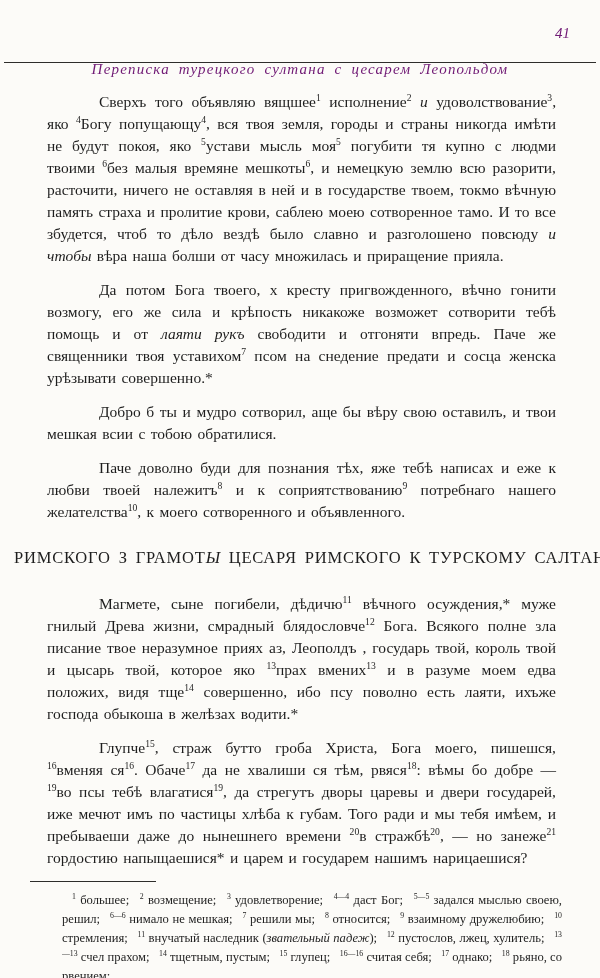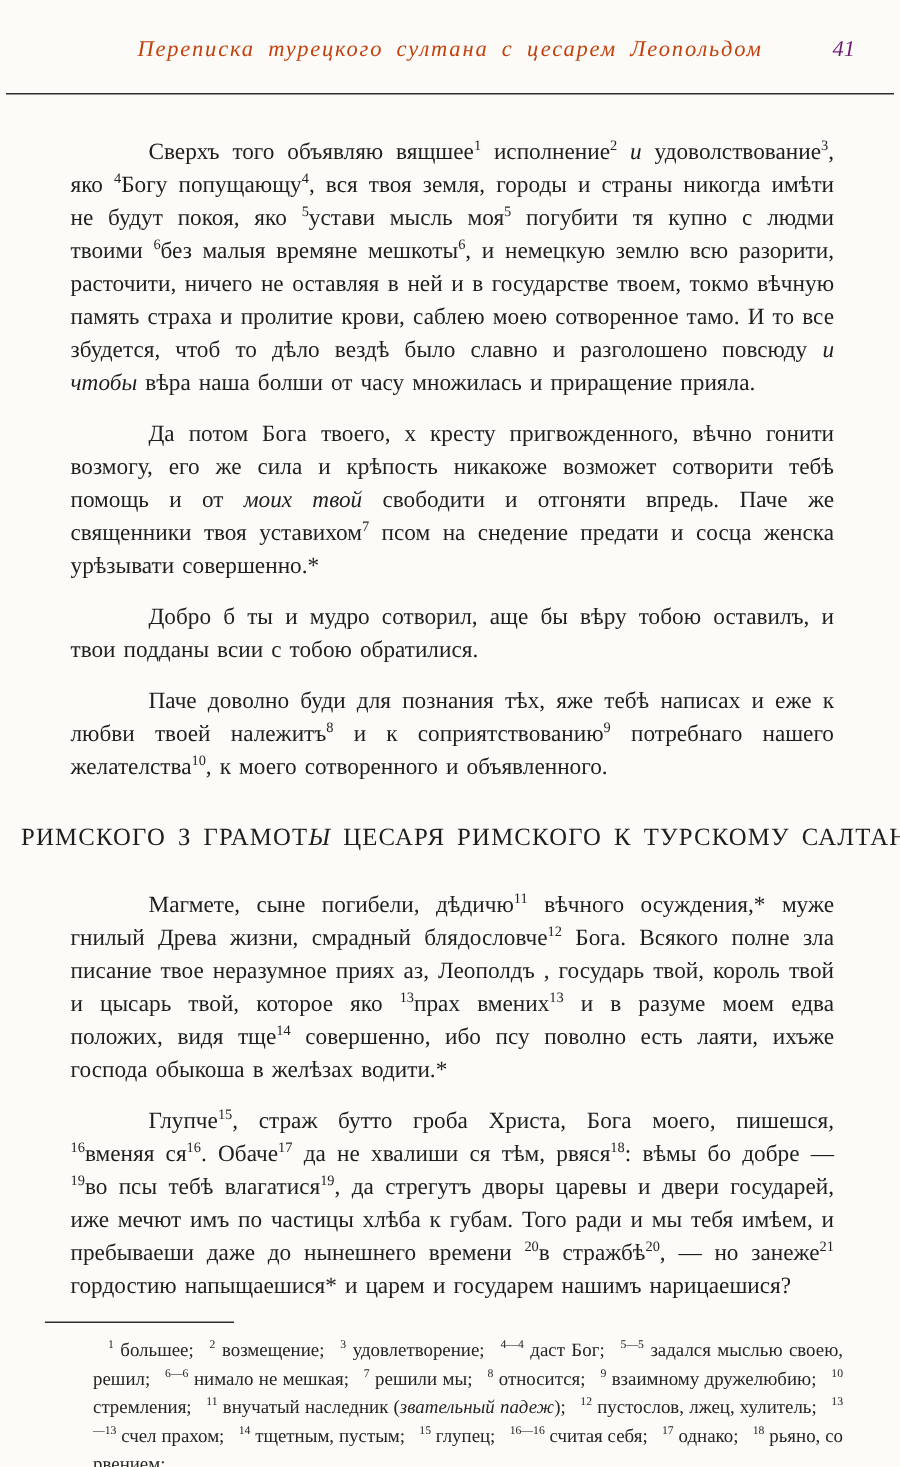--- a/index.html
+++ b/index.html
@@ -13,21 +13,22 @@
     box-sizing:border-box;
     font-family:"Liberation Serif","DejaVu Serif",serif;
   }
   header.page-head { position:relative; padding-top:25px; height:30px; }
   .running-title {
     text-align:center;
     font-style:italic;
     font-size:15px;
     letter-spacing:1.2px;
     word-spacing:4px;
-    color:#c2410c;
+    color:#701a75;
+    margin-top:36px;
   }
   .page-number {
     position:absolute; right:30px; top:25px;
     font-style:italic; font-size:15px; color:#701a75;
   }
   .header-rule {
     border:none;
     border-top:1.6px solid #2e2d2b;
     margin:7px 4px 0 4px;
   }
@@ -75,22 +76,22 @@
   <header class="page-head">
     <div class="running-title">Переписка турецкого султана с цесарем Леопольдом</div>
     <div class="page-number">41</div>
   </header>
 
   <hr class="header-rule">
 
   <main class="body-text">
     <div>
         <p class="para"><span>Сверхъ того объявляю вящшее</span><sup>1</sup><span> исполнение</span><sup>2</sup><span> </span><i>и</i><span> удоволствование</span><sup>3</sup><span>, яко </span><sup>4</sup><span>Богу попущающу</span><sup>4</sup><span>, вся твоя земля, городы и страны никогда имѣти не будут покоя, яко </span><sup>5</sup><span>устави мысль моя</span><sup>5</sup><span> погубити тя купно с людми твоими </span><sup>6</sup><span>без малыя времяне мешкоты</span><sup>6</sup><span>, и немецкую землю всю разорити, расточити, ничего не оставляя в ней и в государстве твоем, токмо вѣчную память страха и пролитие крови, саблею моею сотворенное тамо. И то все збудется, чтоб то дѣло вездѣ было славно и разголошено повсюду </span><i>и чтобы</i><span> вѣра наша болши от часу множилась и приращение прияла.</span></p>
-        <p class="para"><span>Да потом Бога твоего, х кресту пригвожденного, вѣчно гонити возмогу, его же сила и крѣпость никакоже возможет сотворити тебѣ помощь и от </span><i>моих твой</i><span> свободити и отгоняти впредь. Паче же священники твоя уставихом</span><sup>7</sup><span> псом на снедение предати и сосца женска урѣзывати совершенно.*</span></p>
-        <p class="para"><span>Добро б ты и мудро сотворил, аще бы вѣру тобою оставилъ, и твои подданы всии с тобою обратилися.</span></p>
+        <p class="para"><span>Да потом Бога твоего, х кресту пригвожденного, вѣчно гонити возмогу, его же сила и крѣпость никакоже возможет сотворити тебѣ помощь и от </span><i>лаяти рукъ</i><span> свободити и отгоняти впредь. Паче же священники твоя уставихом</span><sup>7</sup><span> псом на снедение предати и сосца женска урѣзывати совершенно.*</span></p>
+        <p class="para"><span>Добро б ты и мудро сотворил, аще бы вѣру свою оставилъ, и твои мешкая всии с тобою обратилися.</span></p>
         <p class="para"><span>Паче доволно буди для познания тѣх, яже тебѣ написах и еже к любви твоей належитъ</span><sup>8</sup><span> и к соприятствованию</span><sup>9</sup><span> потребнаго нашего желателства</span><sup>10</sup><span>, к моего сотворенного и объявленного.</span></p>
       </div>
 
     <h2 class="section-heading"><span>РИМСКОГО З ГРАМОТ</span><i>Ы</i><span> ЦЕСАРЯ РИМСКОГО К ТУРСКОМУ САЛТАНУ</span></h2>
 
     <div>
         <p class="para"><span>Магмете, сыне погибели, дѣдичю</span><sup>11</sup><span> вѣчного осуждения,* муже гнилый Древа жизни, смрадный блядословче</span><sup>12</sup><span> Бога. Всякого полне зла писание твое неразумное приях аз, Леополдъ , государь твой, король твой и цысарь твой, которое яко </span><sup>13</sup><span>прах вмених</span><sup>13</sup><span> и в разуме моем едва положих, видя тще</span><sup>14</sup><span> совершенно, ибо псу поволно есть лаяти, ихъже господа обыкоша в желѣзах водити.*</span></p>
         <p class="para"><span>Глупче</span><sup>15</sup><span>, страж бутто гроба Христа, Бога моего, пишешся, </span><sup>16</sup><span>вменяя ся</span><sup>16</sup><span>. Обаче</span><sup>17</sup><span> да не хвалиши ся тѣм, рвяся</span><sup>18</sup><span>: вѣмы бо добре — </span><sup>19</sup><span>во псы тебѣ влагатися</span><sup>19</sup><span>, да стрегутъ дворы царевы и двери государей, иже мечют имъ по частицы хлѣба к губам. Того ради и мы тебя имѣем, и пребываеши даже до нынешнего времени </span><sup>20</sup><span>в стражбѣ</span><sup>20</sup><span>, — но занеже</span><sup>21</sup><span> гордостию напыщаешися* и царем и государем нашимъ нарицаешися?</span></p>
       </div>
   </main>

